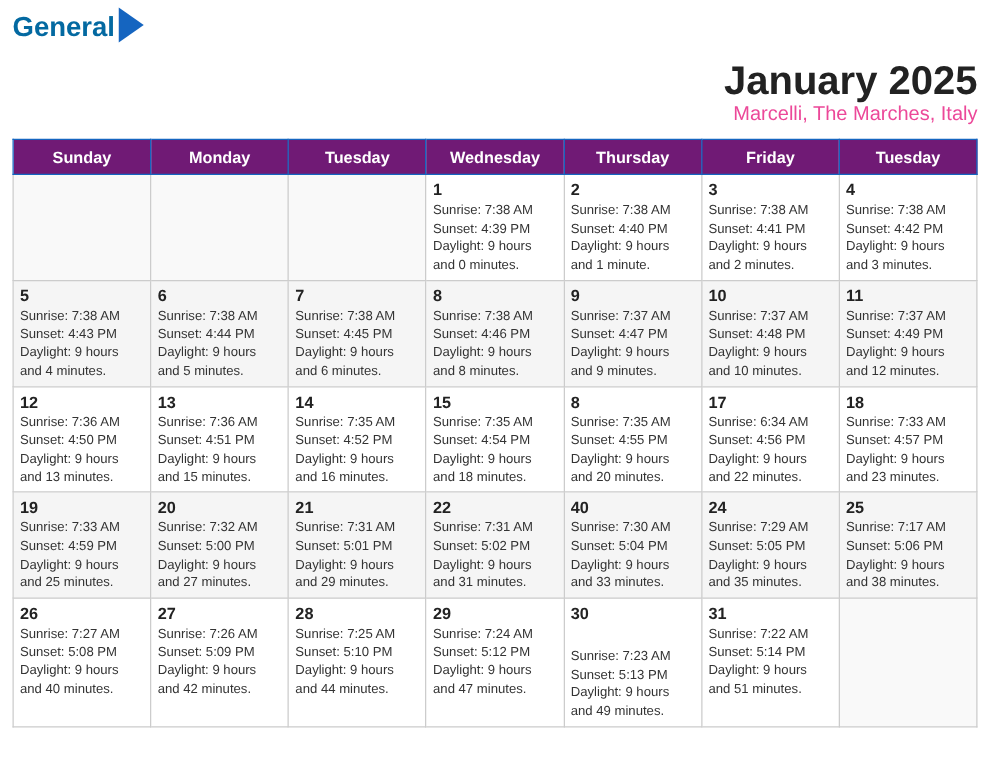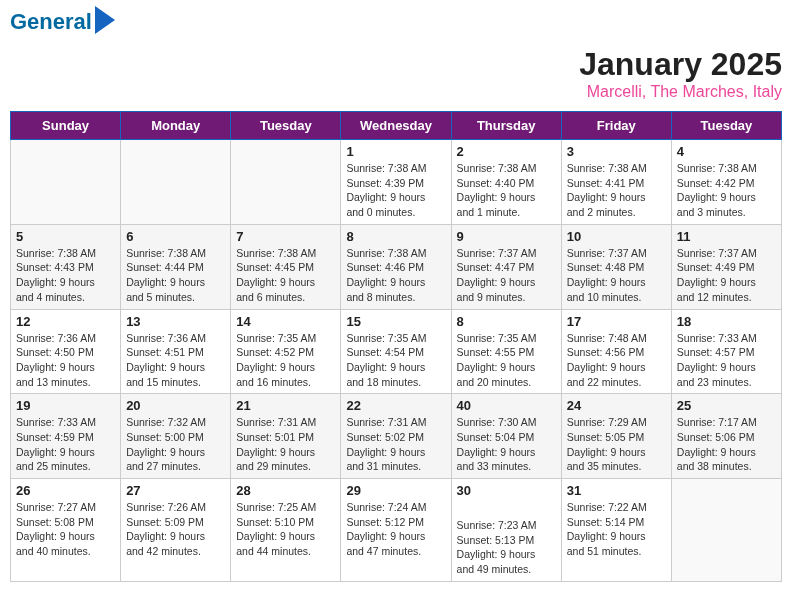--- a/index.html
+++ b/index.html
@@ -234,21 +234,21 @@
         </td>
         <td>
           <div class="day-number">8</div>
           <div class="day-info" style="white-space: pre-line;">Sunrise: 7:35 AM
 Sunset: 4:55 PM
 Daylight: 9 hours
 and 20 minutes.</div>
         </td>
         <td>
           <div class="day-number">17</div>
-          <div class="day-info" style="white-space: pre-line;">Sunrise: 7:48 AM
+          <div class="day-info" style="white-space: pre-line;">Sunrise: 6:34 AM
 Sunset: 4:56 PM
 Daylight: 9 hours
 and 22 minutes.</div>
         </td>
         <td>
           <div class="day-number">18</div>
           <div class="day-info" style="white-space: pre-line;">Sunrise: 7:33 AM
 Sunset: 4:57 PM
 Daylight: 9 hours
 and 23 minutes.</div>

